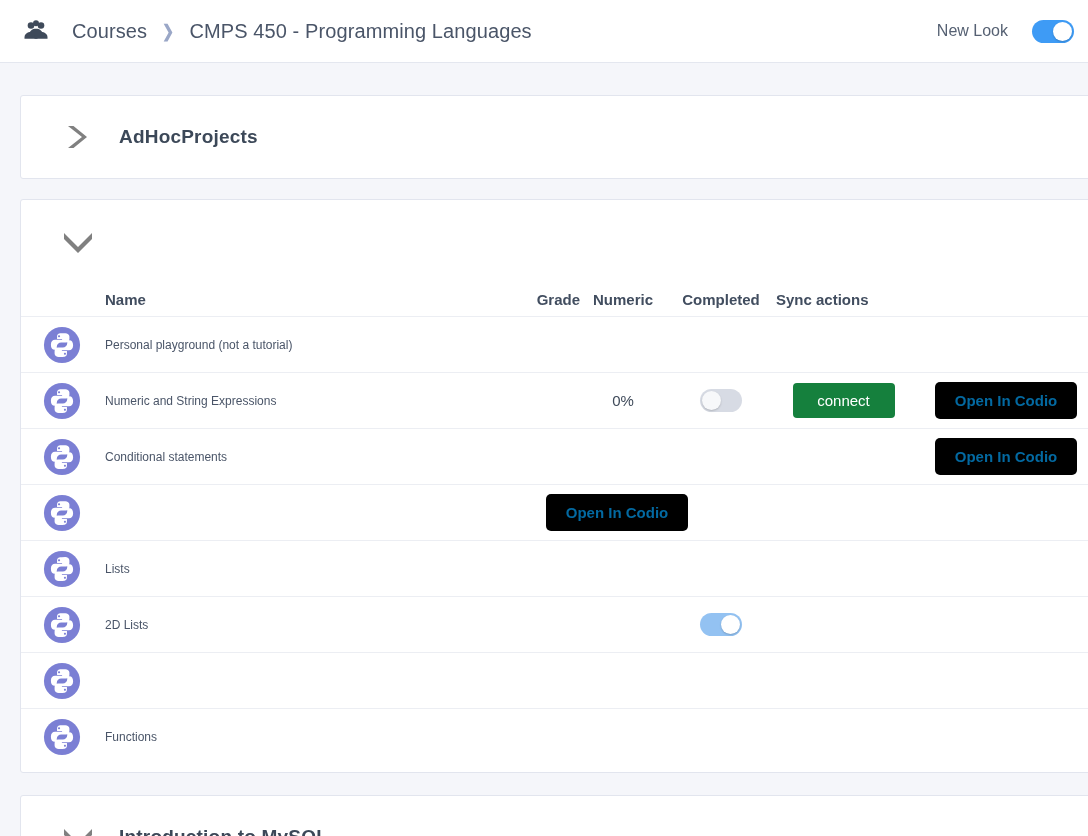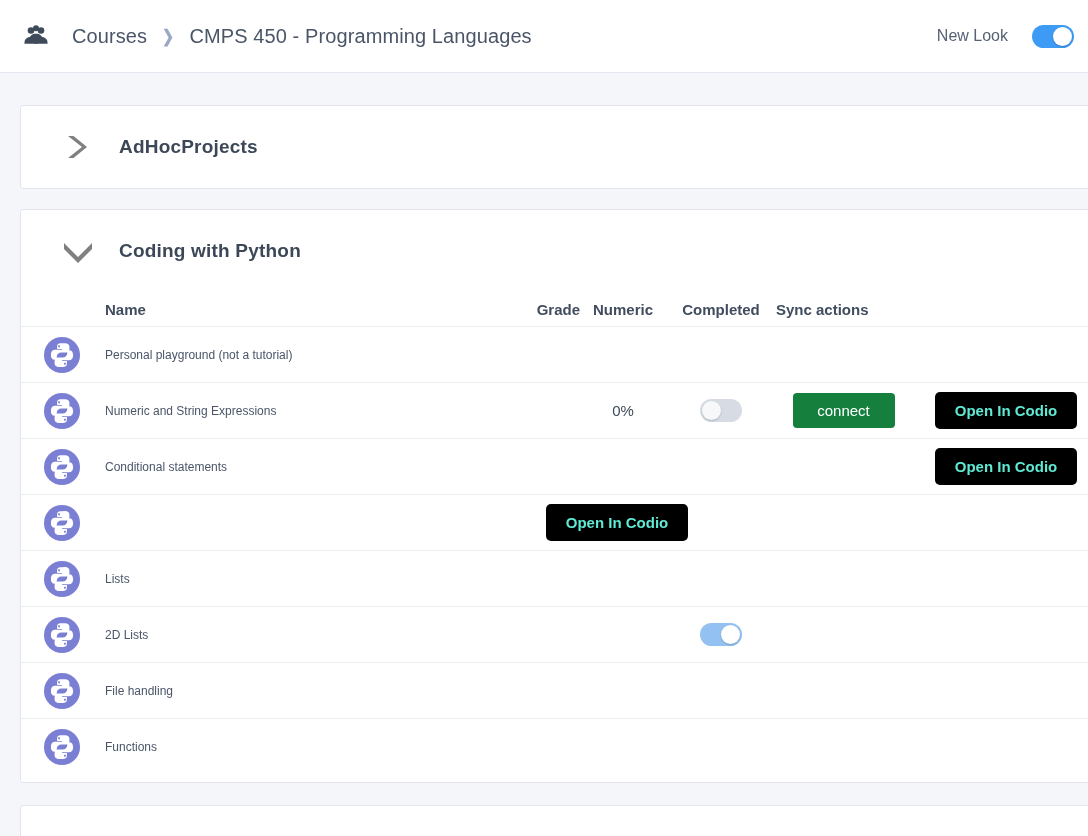--- a/index.html
+++ b/index.html
@@ -10,21 +10,21 @@
   }
   body {
     font-family: "Liberation Sans", sans-serif;
     background: #f5f6fa;
     color: #3f4a5a;
     -webkit-font-smoothing: antialiased;
   }
 
   
   .topbar {
-    height: 73px;
+    height: 63px;
     background: #ffffff;
     border-bottom: 1px solid #e4e7ef;
     display: flex;
     align-items: center;
     padding: 0 14px 0 22px;
     position: relative;
   }
   .group-icon { width: 28px; height: 28px; flex: 0 0 28px; display: block; }
   .breadcrumb {
     display: flex;
@@ -157,21 +157,21 @@
     border: none;
     border-radius: 4px;
     font-family: inherit;
     font-size: 15px;
     padding: 9px 22px;
     cursor: pointer;
     min-width: 102px;
   }
   .btn-codio {
     background: #000000;
-    color: #5eead4;
+    color: #0369a1;
     border: none;
     border-radius: 5px;
     font-family: inherit;
     font-size: 15px;
     font-weight: bold;
     padding: 10px 20px;
     cursor: pointer;
     min-width: 136px;
   }
 
@@ -215,21 +215,20 @@
       </svg>
       <span class="section-title">AdHocProjects</span>
     </div>
   </div>
 
   <div class="card python">
     <div class="section-head">
       <svg class="chev" viewBox="0 0 34 26" aria-hidden="true">
         <path d="M3 5 L17 19 L31 5 L31 11 L17 25 L3 11 Z" fill="#808080"></path>
       </svg>
-      <span class="section-title">Coding with Python</span>
     </div>
 
     <div class="tbl">
 
       <div class="trow thead">
         <div class="c-icon"></div>
         <div class="c-name">Name</div>
         <div class="c-grade">Grade</div>
         <div class="c-answ">Numeric</div>
         <div class="c-comp">Completed</div>
@@ -349,21 +348,20 @@
       </div>
 
       <div class="trow">
         <div class="c-icon">
           <svg class="pyicon" viewBox="0 0 40 40" aria-hidden="true">
             <circle cx="20" cy="20" r="19" fill="#7b7fd4"></circle>
             <path d="M19.8 7.5c-2.6 0-5 .4-5 3.6v2.6h5.3v.9h-7.4c-2.6 0-4.4 1.7-4.4 5.2 0 3.4 1.5 5.3 4 5.3h2.2v-3.2c0-2.6 2.2-4.5 4.6-4.5h5.1c2.2 0 3.6-1.6 3.6-3.6v-2.7c0-2.1-2-3.6-4.4-3.6zm-2.9 2.2c.6 0 1.1.5 1.1 1.1 0 .6-.5 1.1-1.1 1.1-.6 0-1.1-.5-1.1-1.1 0-.6.5-1.1 1.1-1.1z" fill="#ffffff"></path>
             <path d="M20.2 32.5c2.6 0 5-.4 5-3.6v-2.6h-5.3v-.9h7.4c2.6 0 4.4-1.7 4.4-5.2 0-3.4-1.5-5.3-4-5.3h-2.2v3.2c0 2.6-2.2 4.5-4.6 4.5h-5.1c-2.2 0-3.6 1.6-3.6 3.6v2.7c0 2.1 2 3.6 4.4 3.6zm2.9-2.2c-.6 0-1.1-.5-1.1-1.1 0-.6.5-1.1 1.1-1.1.6 0 1.1.5 1.1 1.1 0 .6-.5 1.1-1.1 1.1z" fill="#ffffff"></path>
           </svg>
         </div>
-        <div class="c-name">File handling</div>
         <div class="c-grade"></div>
         <div class="c-answ"></div>
         <div class="c-comp"></div>
         <div class="c-sync"></div>
         <div class="c-open"></div>
       </div>
 
       <div class="trow">
         <div class="c-icon">
           <svg class="pyicon" viewBox="0 0 40 40" aria-hidden="true">

